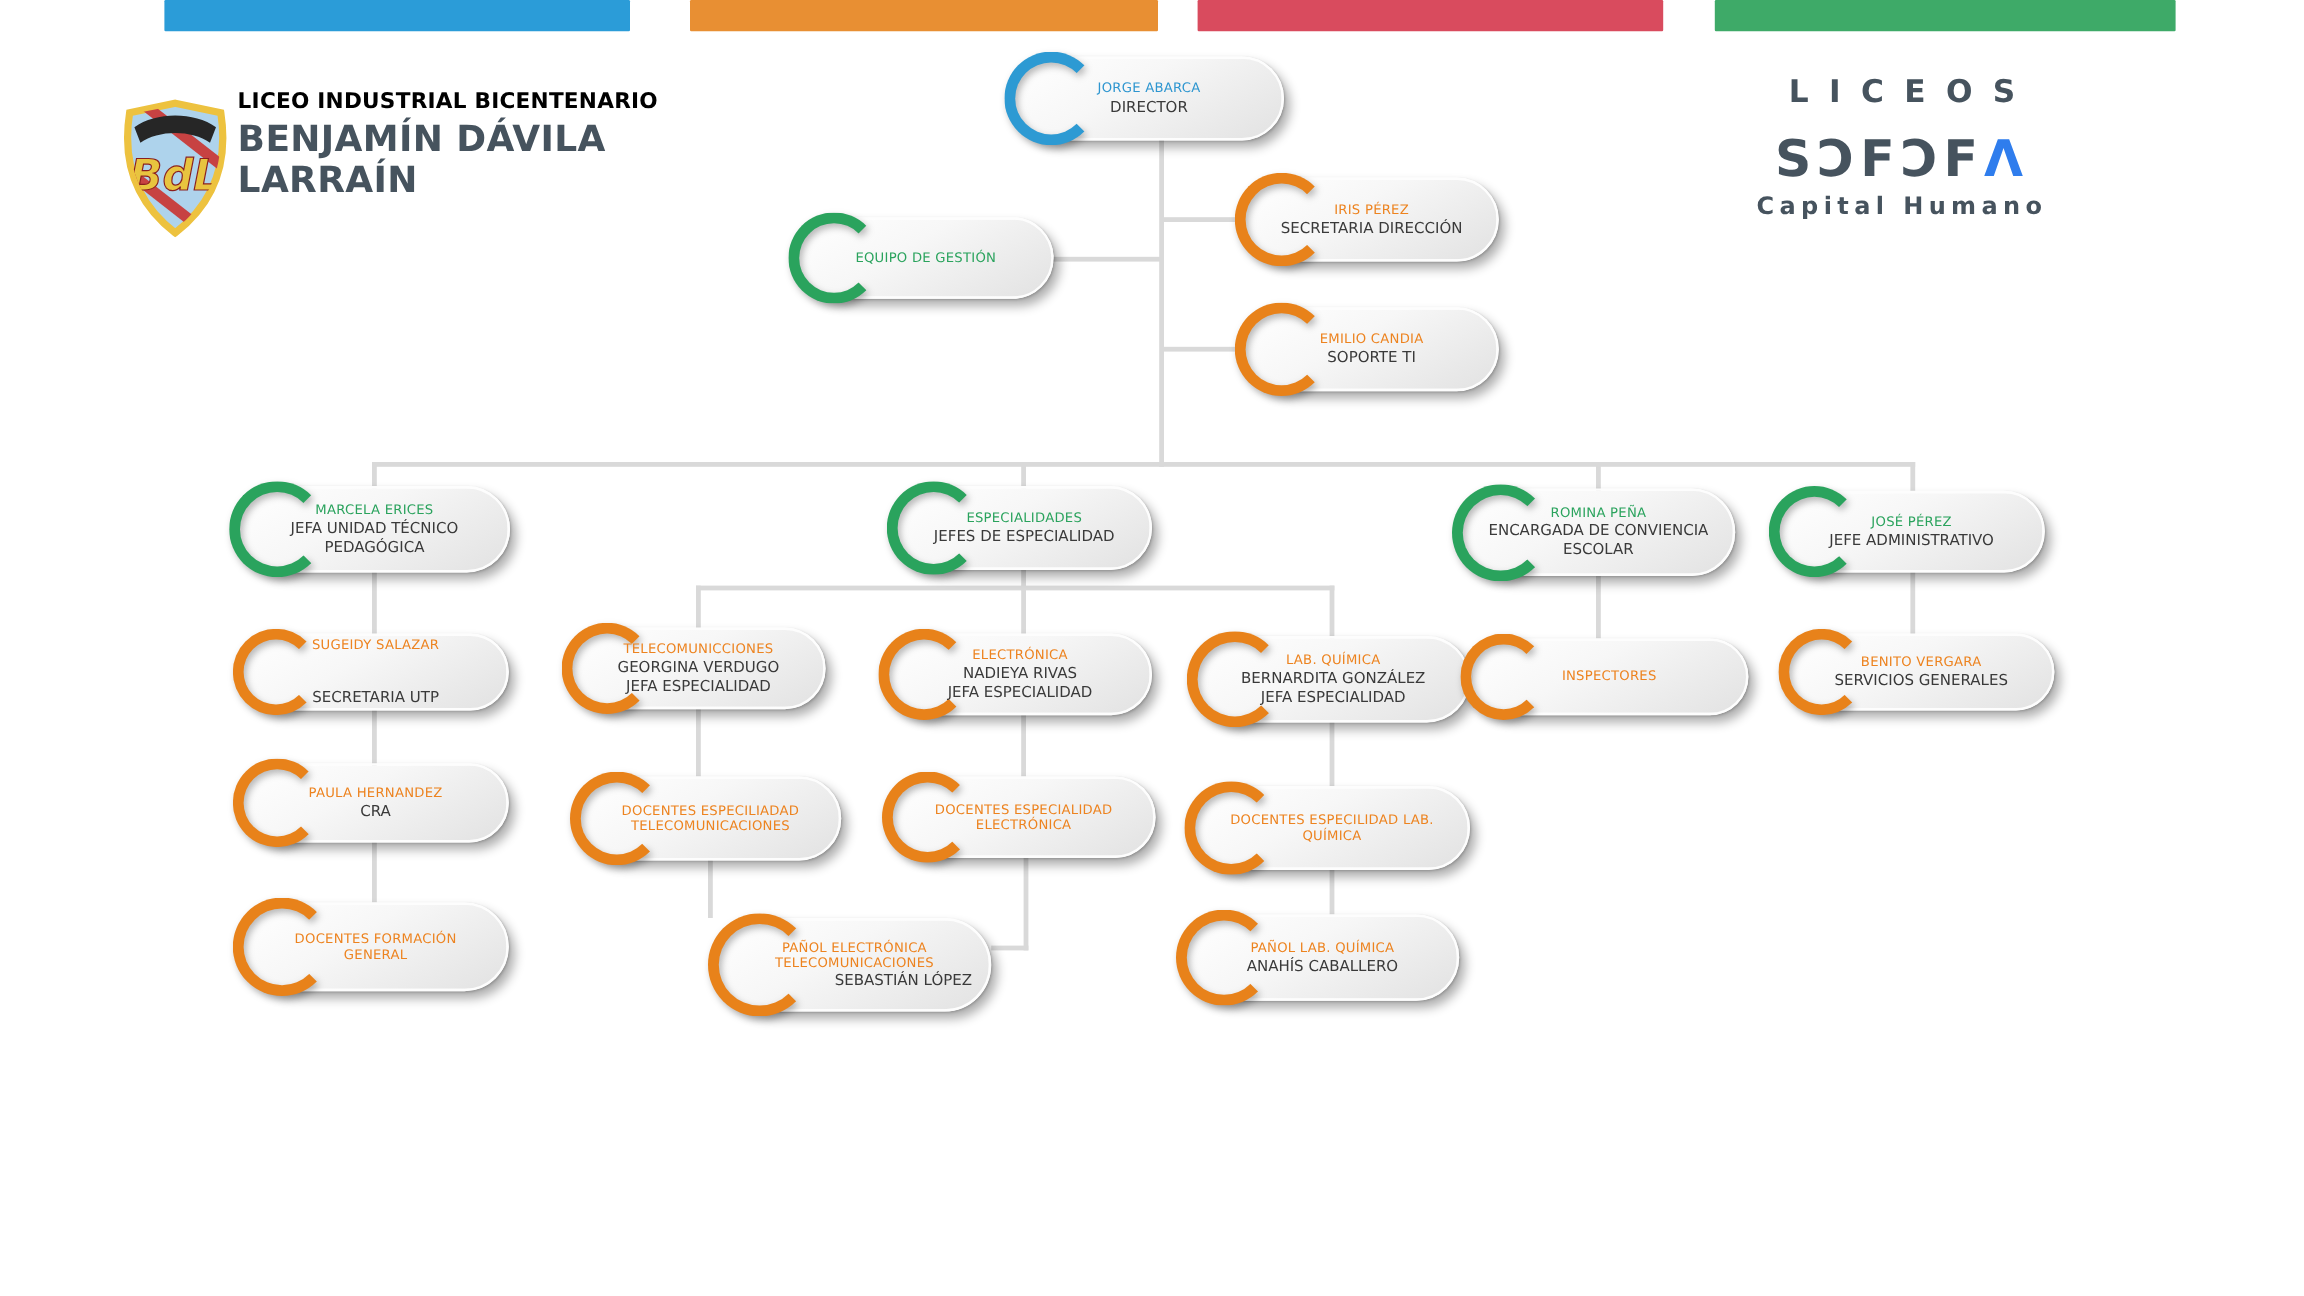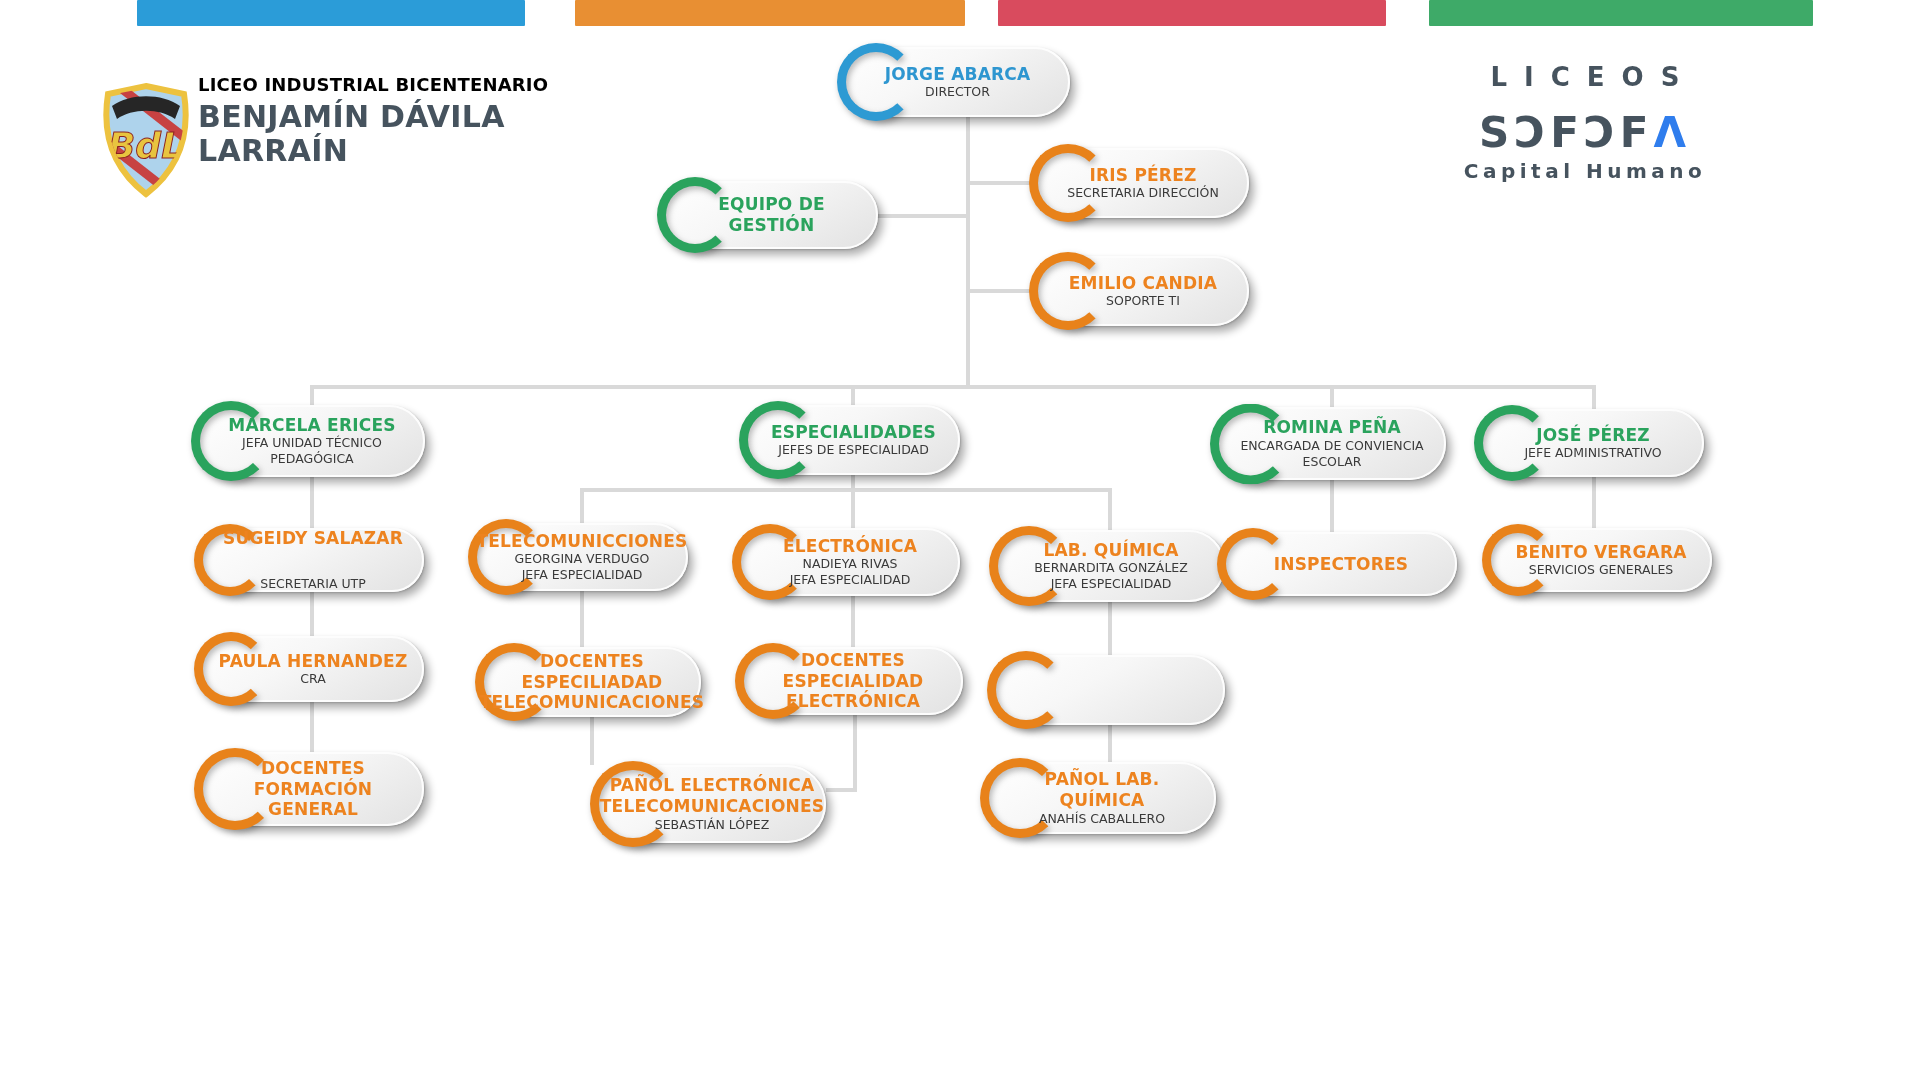--- a/index.html
+++ b/index.html
@@ -22,21 +22,21 @@
     border:2px solid #fdfdfd;
     box-shadow:5px 6px 9px rgba(0,0,0,.32),1px 1px 2px rgba(0,0,0,.18);
     display:flex;flex-direction:column;justify-content:center;align-items:center;
     text-align:center;padding:4px 14px;}
   .arc{position:absolute;left:-10px;top:50%;transform:translateY(-50%);
     height:calc(100% + 12px);aspect-ratio:1/1;box-sizing:border-box;border-radius:50%;
     border:9px solid;filter:drop-shadow(2px 3px 3px rgba(0,0,0,.28));}
   .blue  .arc{border-color:#2d9ad3 transparent #2d9ad3 #2d9ad3;}
   .green .arc{border-color:#2aa35d transparent #2aa35d #2aa35d;}
   .orange .arc{border-color:#e8821a transparent #e8821a #e8821a;}
-  .nt{font-weight:bold;font-size:17px;line-height:1.22;letter-spacing:.2px;position:relative;}
+  .nt{font-weight:normal;font-size:11px;line-height:1.22;letter-spacing:.2px;position:relative;}
   .blue  .nt{color:#2e96d0;}
   .green .nt{color:#2aa35d;}
   .orange .nt{color:#ed831f;}
   .ns{font-size:12.5px;color:#3a3a3a;line-height:1.28;position:relative;}
 
   
   .crest{position:absolute;left:100px;top:82px;}
   .schooltext{position:absolute;left:198px;top:76px;line-height:1;}
   .school-l1{color:#000000;font-size:18px;font-weight:bold;letter-spacing:.2px;margin-bottom:6px;}
   .school-l2,.school-l3{color:#46535e;font-size:30px;font-weight:bold;line-height:1.12;letter-spacing:.3px;}
@@ -203,23 +203,24 @@
     <div class="nt">DOCENTES ESPECILIADAD TELECOMUNICACIONES</div>
   </div>
 
   <div class="orgnode orange" style="left:743px;top:647px;width:220px;height:68px;">
     <span class="arc"></span>
     <div class="nt">DOCENTES ESPECIALIDAD ELECTRÓNICA</div>
   </div>
 
   <div class="orgnode orange" style="left:995px;top:655px;width:230px;height:70px;">
     <span class="arc"></span>
-  </div>
-
-  <div class="orgnode orange" style="left:598px;top:765px;width:228px;height:78px;">
+    <div class="nt">DOCENTES ESPECILIDAD LAB.  QUÍMICA</div>
+  </div>
+
+  <div class="orgnode orange" style="left:598px;top:765px;width:228px;height:78px;align-items:flex-end;">
     <span class="arc"></span>
     <div class="nt">PAÑOL ELECTRÓNICA TELECOMUNICACIONES</div>
     <div class="ns">SEBASTIÁN LÓPEZ</div>
   </div>
 
   <div class="orgnode orange" style="left:988px;top:762px;width:228px;height:72px;">
     <span class="arc"></span>
     <div class="nt">PAÑOL LAB.  QUÍMICA</div>
     <div class="ns">ANAHÍS CABALLERO</div>
   </div>

